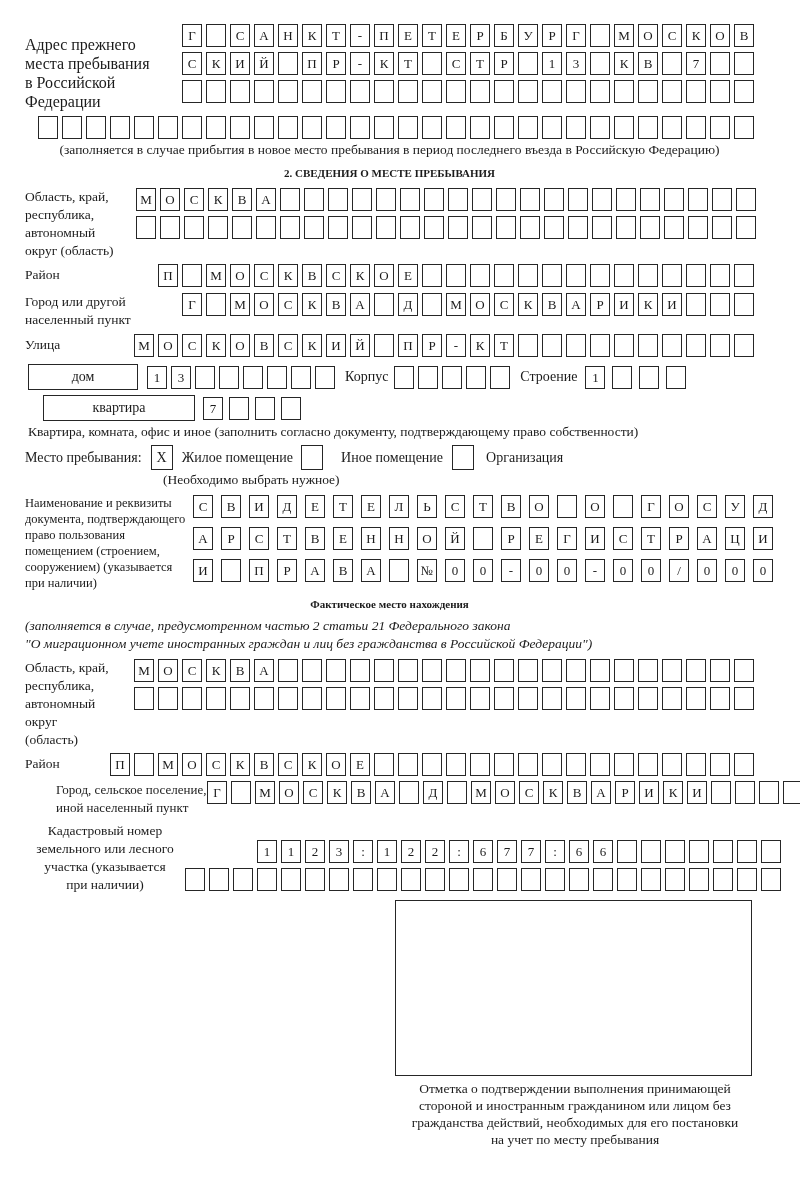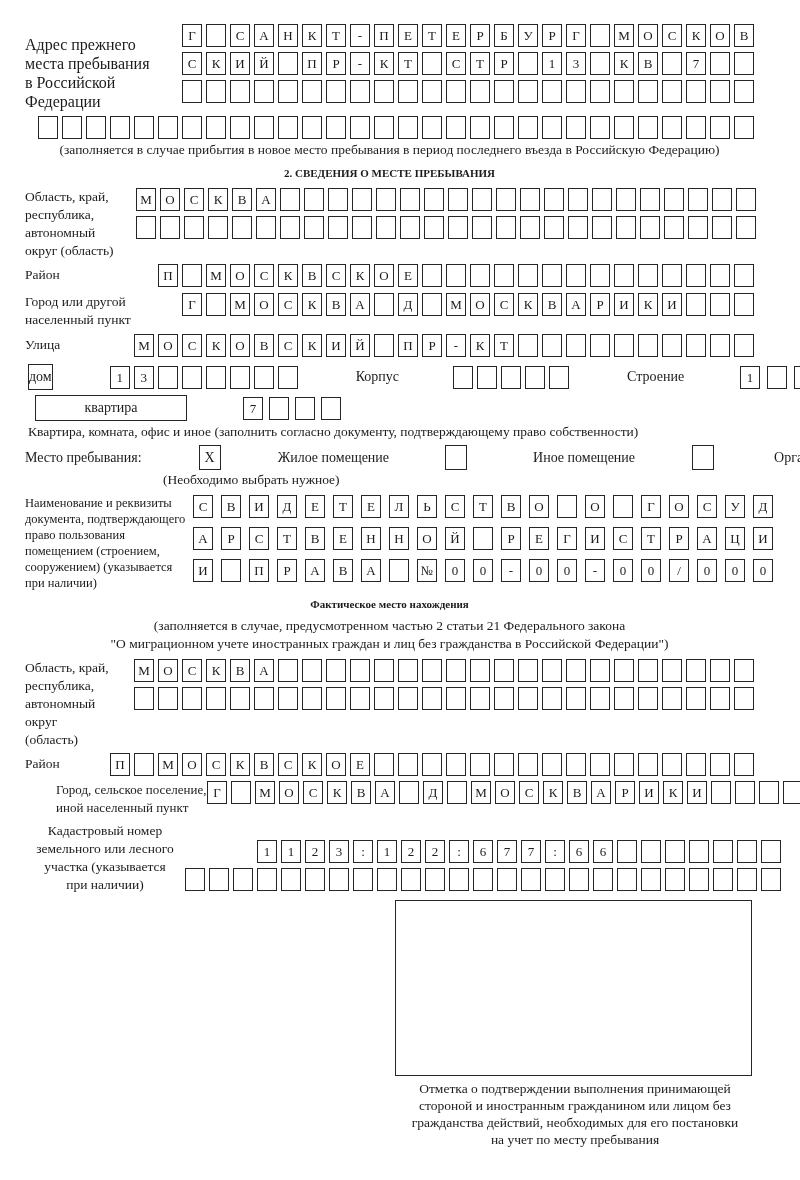--- a/index.html
+++ b/index.html
@@ -19,29 +19,29 @@
     display:flex;align-items:center;justify-content:center;
     font-size:13px;line-height:1;background:#fff;flex-shrink:0;
   }
   .note{font-size:13.5px;line-height:16px;}
   .center{text-align:center;}
   .sec-title{font-weight:bold;font-size:11px;text-align:center;line-height:17px;}
   .widebox{
     box-sizing:border-box;border:1.5px solid #262626;height:26px;
     display:flex;align-items:center;justify-content:center;font-size:14px;
   }
-  .hrow{display:flex;align-items:center;gap:48px;}
+  .hrow{display:flex;align-items:center;}
   .hrow .boxrow{gap:4px;}
   .inl-label{font-size:14px;line-height:18px;white-space:nowrap;}
   .checkcell{
     box-sizing:border-box;width:22px;height:25px;border:1.5px solid #262626;
     display:flex;align-items:center;justify-content:center;font-size:14px;background:#fff;flex-shrink:0;
   }
   .doc-label{font-size:12.5px;line-height:16px;}
-  .fact-note{font-size:13.5px;line-height:17.5px;white-space:pre-line;text-align:center;}
+  .fact-note{font-size:13.5px;line-height:17.5px;white-space:pre-line;font-style:italic;}
   .stamp-box{box-sizing:border-box;width:357px;height:176px;border:1.5px solid #262626;margin-left:370px;background:#fff;}
   .stamp-caption{margin-left:348px;width:404px;text-align:center;font-size:13.5px;line-height:17px;white-space:pre-line;}
   
   .mt2{margin-top:2px;}.mt3{margin-top:3px;}.mt4{margin-top:4px;}.mt5{margin-top:5px;}
   .mt6{margin-top:6px;}.mt7{margin-top:7px;}
 </style>
 </head>
 <body>
 
 <div class="page">
@@ -357,21 +357,21 @@
     <div class="inl-label" style="margin-left:10px;">Строение</div>
     <div class="boxrow" style="margin-left:8px;gap:7px;">
         <span class="cbox">1</span>
         <span class="cbox"></span>
         <span class="cbox"></span>
         <span class="cbox"></span>
       </div>
   </div>
 
   <div class="hrow mt5">
-    <div class="widebox" style="width:152px;margin-left:10px;">квартира</div>
+    <div class="widebox" style="width:152px;margin-left:18px;">квартира</div>
     <div class="boxrow" style="margin-left:8px;gap:6px;">
         <span class="cbox">7</span>
         <span class="cbox"></span>
         <span class="cbox"></span>
         <span class="cbox"></span>
       </div>
   </div>
   <div class="note mt3" style="margin-left:3px;">Квартира, комната, офис и иное (заполнить согласно документу, подтверждающему право собственности)</div>
 
   <div class="hrow mt5">

